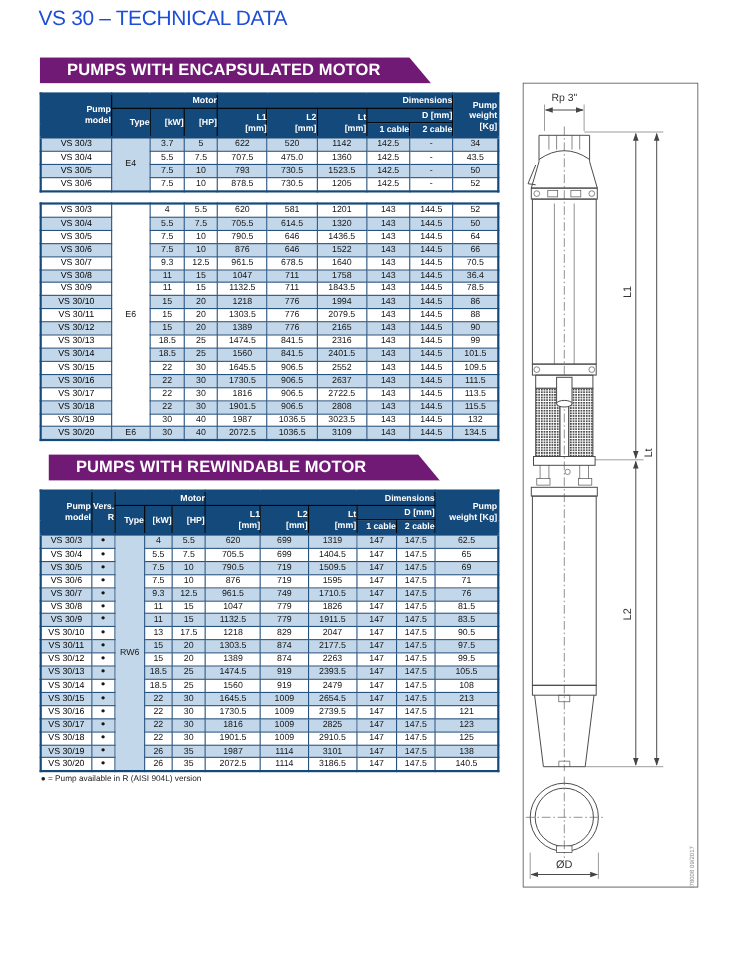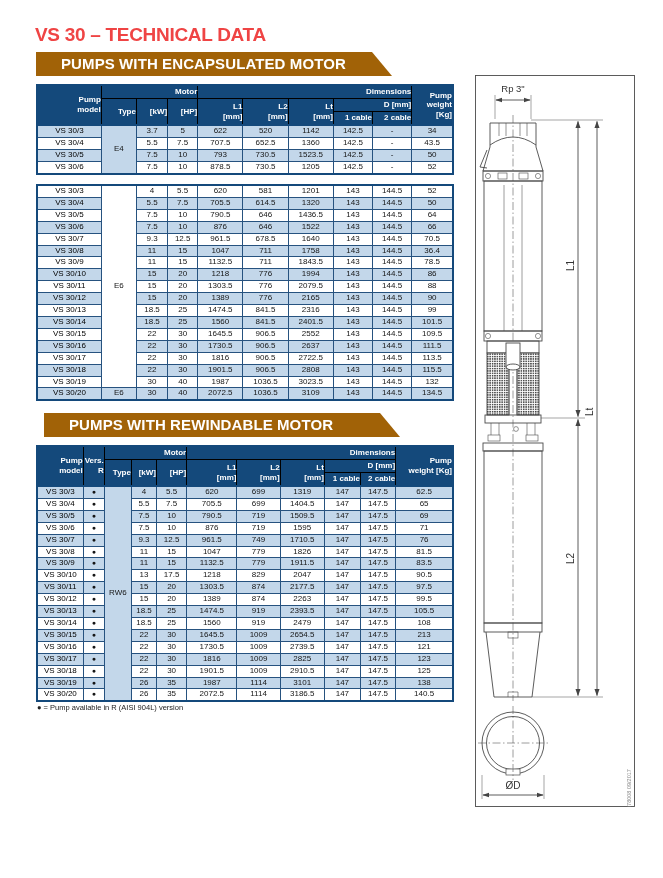--- a/index.html
+++ b/index.html
@@ -1,20 +1,20 @@
 <!DOCTYPE html>
 <html><head>
 <meta charset="utf-8">
 <style>
   html,body{margin:0;padding:0}
   body{width:663px;height:878px;background:#fff;position:relative;
        font-family:"Liberation Sans",sans-serif;color:#111;overflow:hidden}
   .abs{position:absolute}
-  .title{left:35px;top:24px;font-size:19px;font-weight:bold;letter-spacing:-0.3px;color:#ef4444}
-  .banner{width:356px;height:24px;background:#a16207;color:#fff;font-weight:bold;
+  .title{left:35px;top:7px;font-size:19px;font-weight:normal;letter-spacing:-0.3px;color:#1d4ed8}
+  .banner{width:356px;height:24px;background:#701a75;color:#fff;font-weight:bold;
           font-size:15px;line-height:24px;padding-left:25px;box-sizing:border-box;
           clip-path:polygon(0 0,calc(100% - 20px) 0,100% 100%,0 100%);letter-spacing:0.1px}
   table{border-collapse:collapse;table-layout:fixed;border:2px solid #14497b;background:#fff}
   thead{border-bottom:2px solid #14497b}
   th{background:#14497b;color:#fff;font-weight:600;border:1px solid #000000;
      padding:0;text-align:right;font-size:8px;line-height:1.2;white-space:pre-line}
   th.h1{height:12px}
   td{border:1px solid #26527f;padding:0;text-align:center;height:10.9px;
      line-height:10.9px;font-size:8px;color:#151515;overflow:hidden;white-space:nowrap}
   td.model{font-weight:normal;color:#000}
@@ -81,21 +81,21 @@
         <td>1142</td>
         <td>142.5</td>
         <td>-</td>
         <td>34</td>
       </tr>
       <tr>
         <td class="model">VS 30/4</td>
         <td>5.5</td>
         <td>7.5</td>
         <td>707.5</td>
-        <td>652.5</td>
+        <td>475.0</td>
         <td>1360</td>
         <td>142.5</td>
         <td>-</td>
         <td>43.5</td>
       </tr>
       <tr class="shade">
         <td class="model">VS 30/5</td>
         <td>7.5</td>
         <td>10</td>
         <td>793</td>

